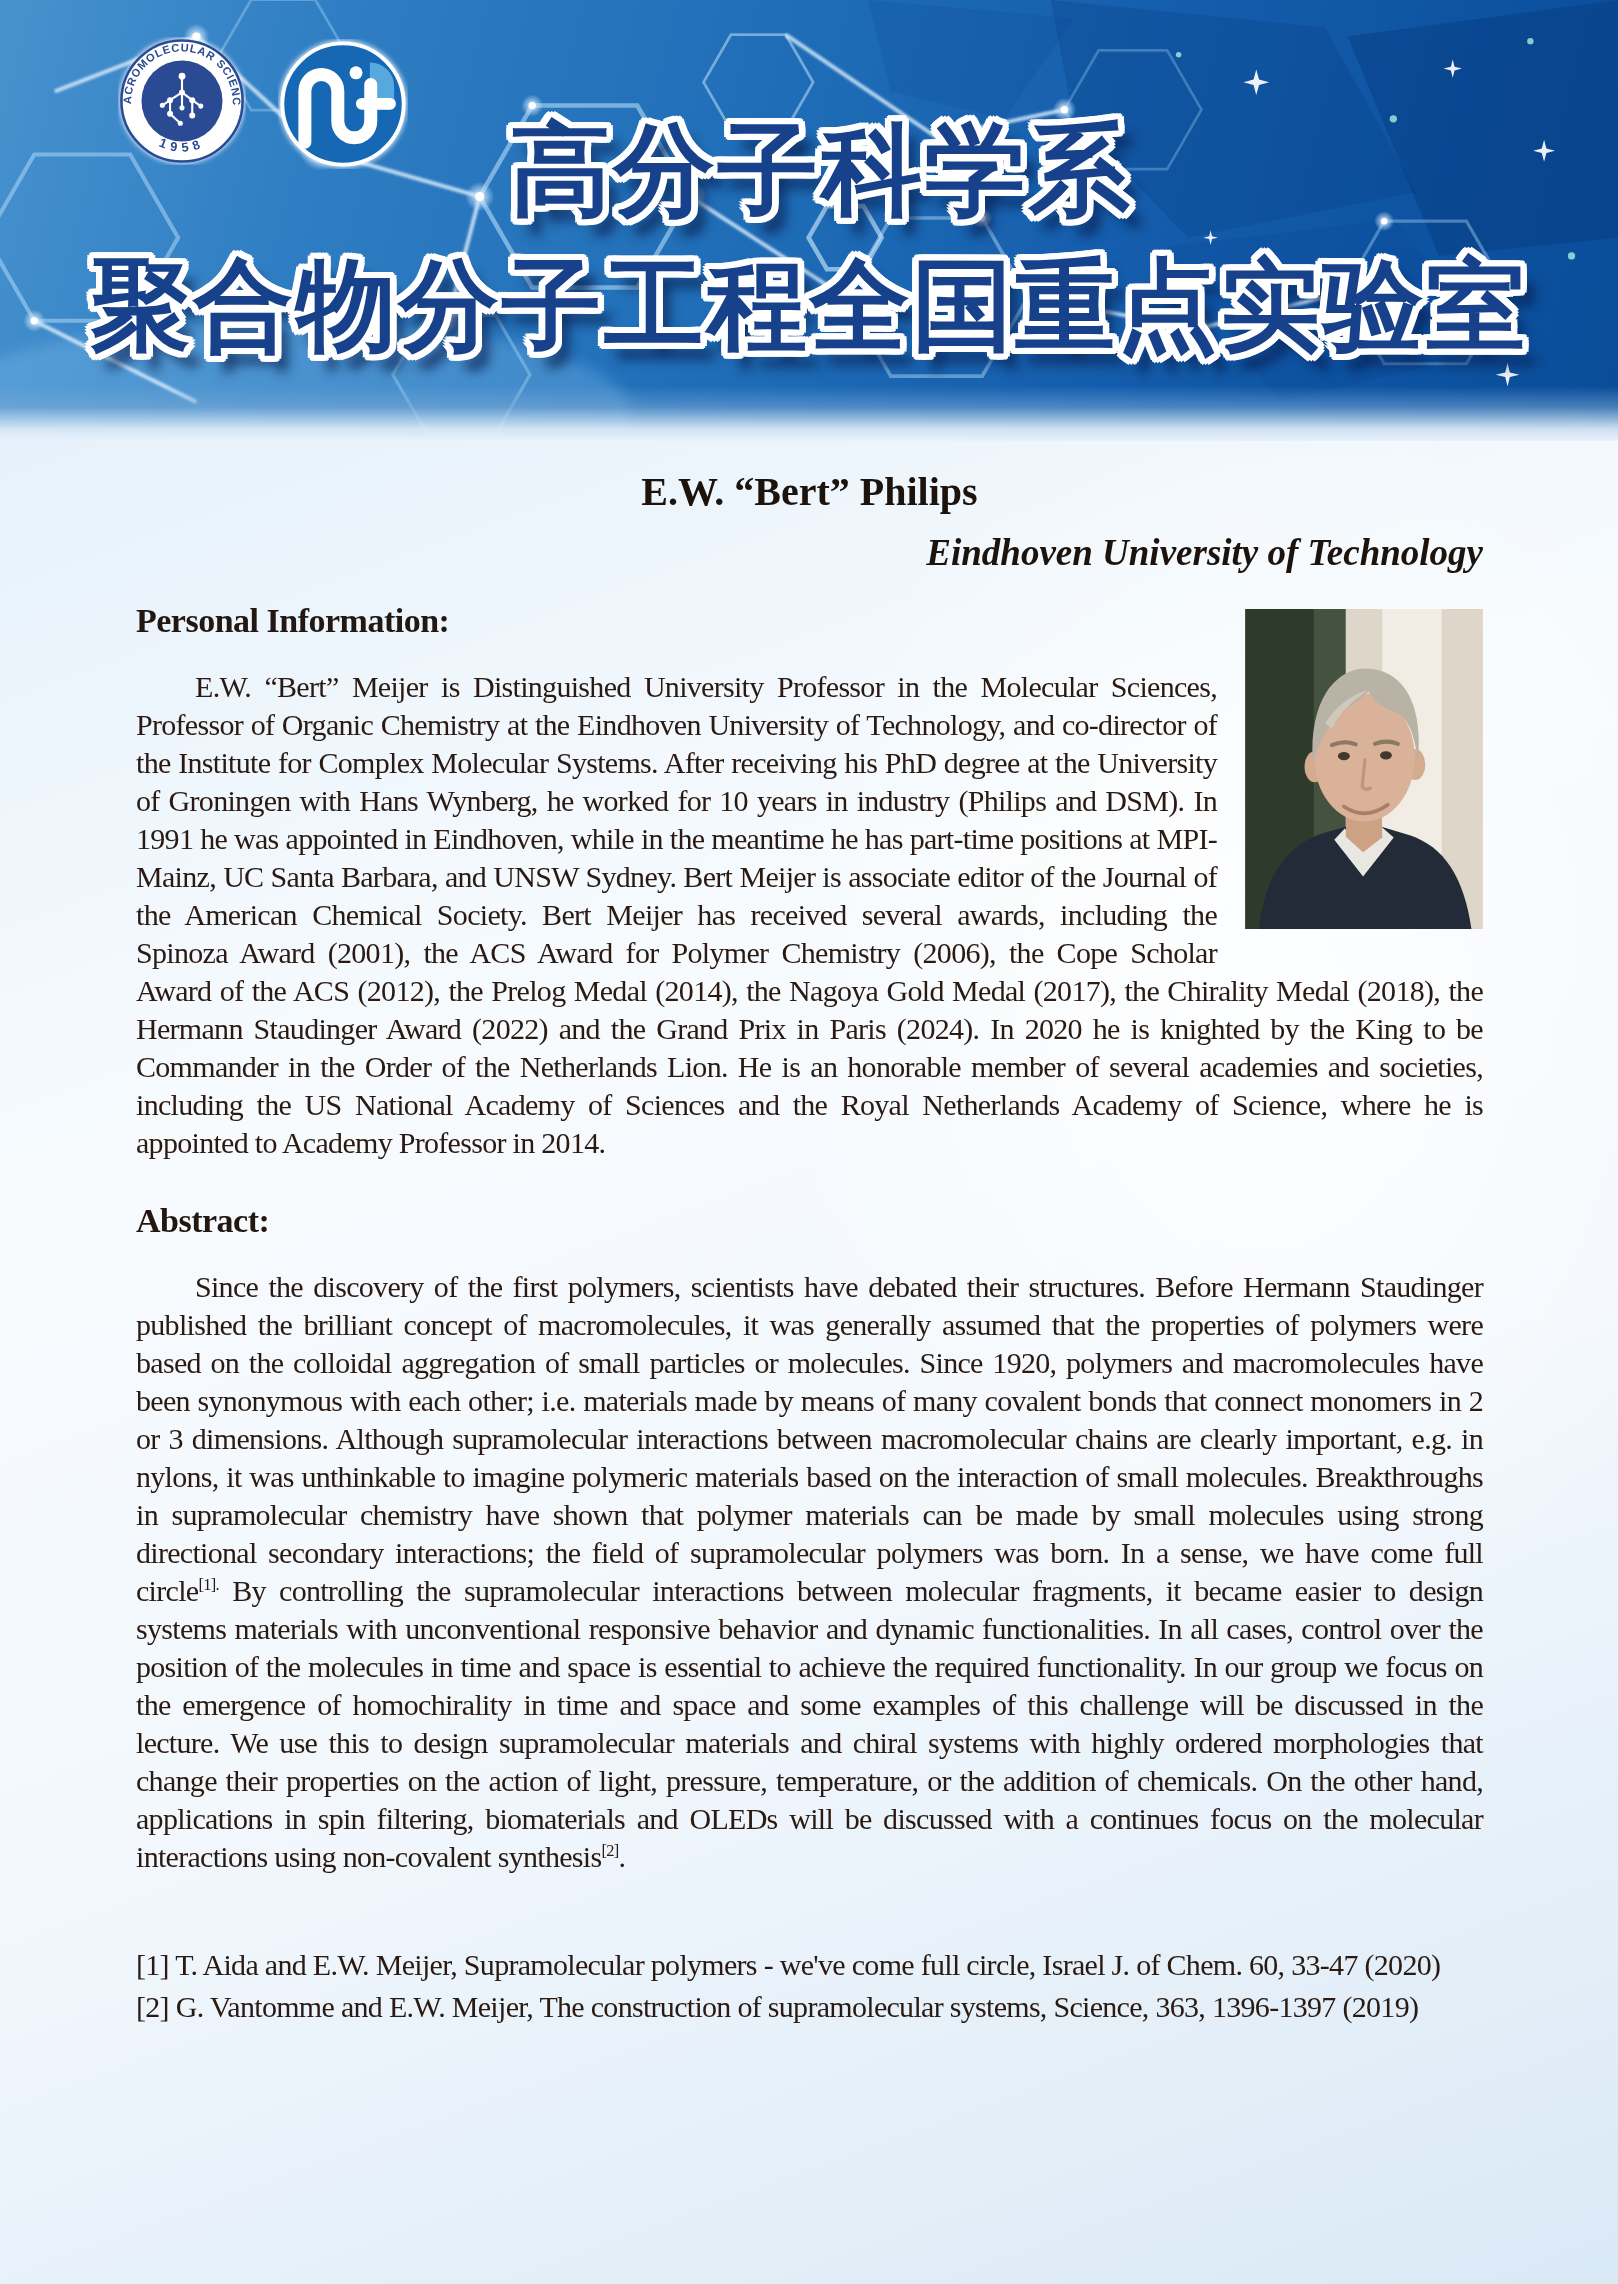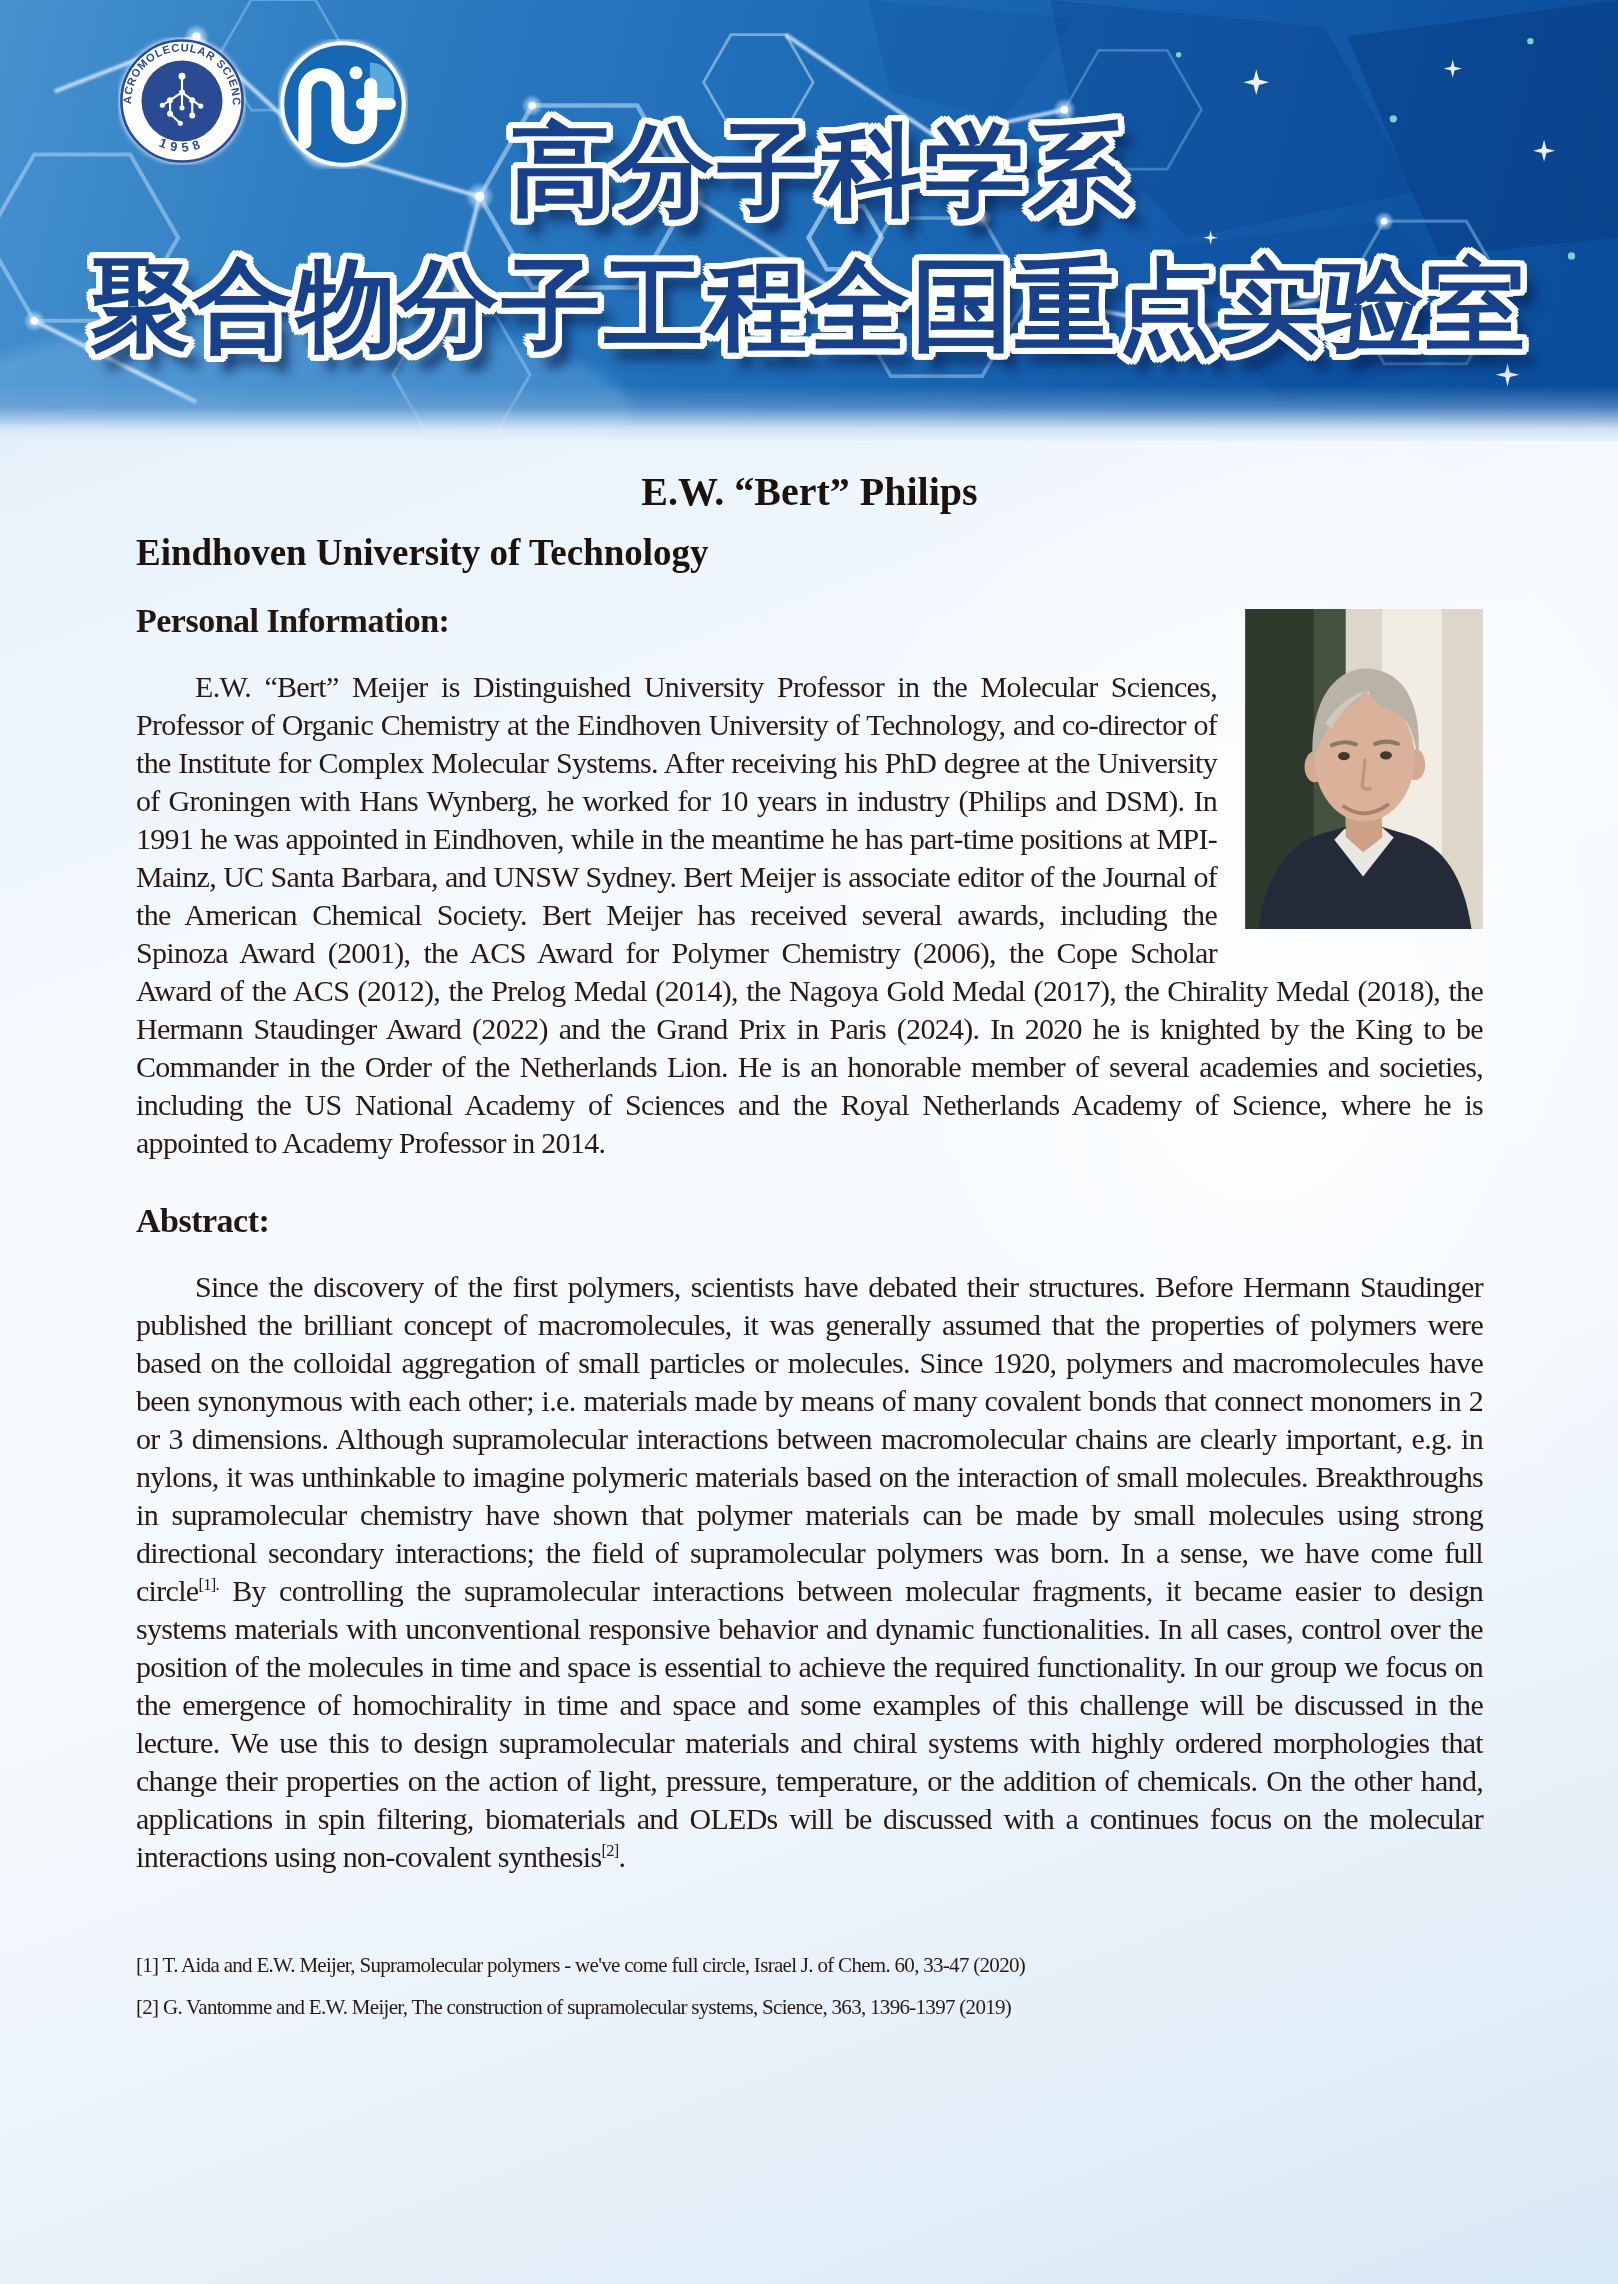--- a/index.html
+++ b/index.html
@@ -68,22 +68,23 @@
   }
   .speaker {
     margin-top:27px;
     text-align:center;
     font-weight:bold;
     font-size:40px;
     color:#1c130d;
   }
   .affiliation {
     margin-top:15.5px;
-    text-align:left;
+    text-align:right;
     font-weight:bold;
+    font-style:italic;
     font-size:37px;
     color:#1c130d;
   }
 
   .section-heading {
     font-weight:bold;
     font-size:34px;
     color:#221711;
     letter-spacing:-0.5px;
   }
@@ -104,21 +105,21 @@
   sup { font-size:0.55em; line-height:0; vertical-align:super; }
 
   .photo-float {
     float:right;
     width:238px; height:320px;
     margin:7.3px 0 25px 28px;
   }
   .photo-float svg { display:block; width:238px; height:320px; }
 
   .references { margin-top:68px; }
-  .references .ref { font-size:21px; line-height:42px; letter-spacing:-0.7px; color:#2a1a12; }
+  .references .ref { font-size:30px; line-height:42px; letter-spacing:-0.7px; color:#2a1a12; }
 </style>
 </head>
 <body>
 
 <div class="poster">
 
   <header class="banner">
     <svg class="net" width="1619" height="441" viewBox="0 0 3544 965" preserveAspectRatio="none">
       <defs>
         <radialGradient id="ng">

